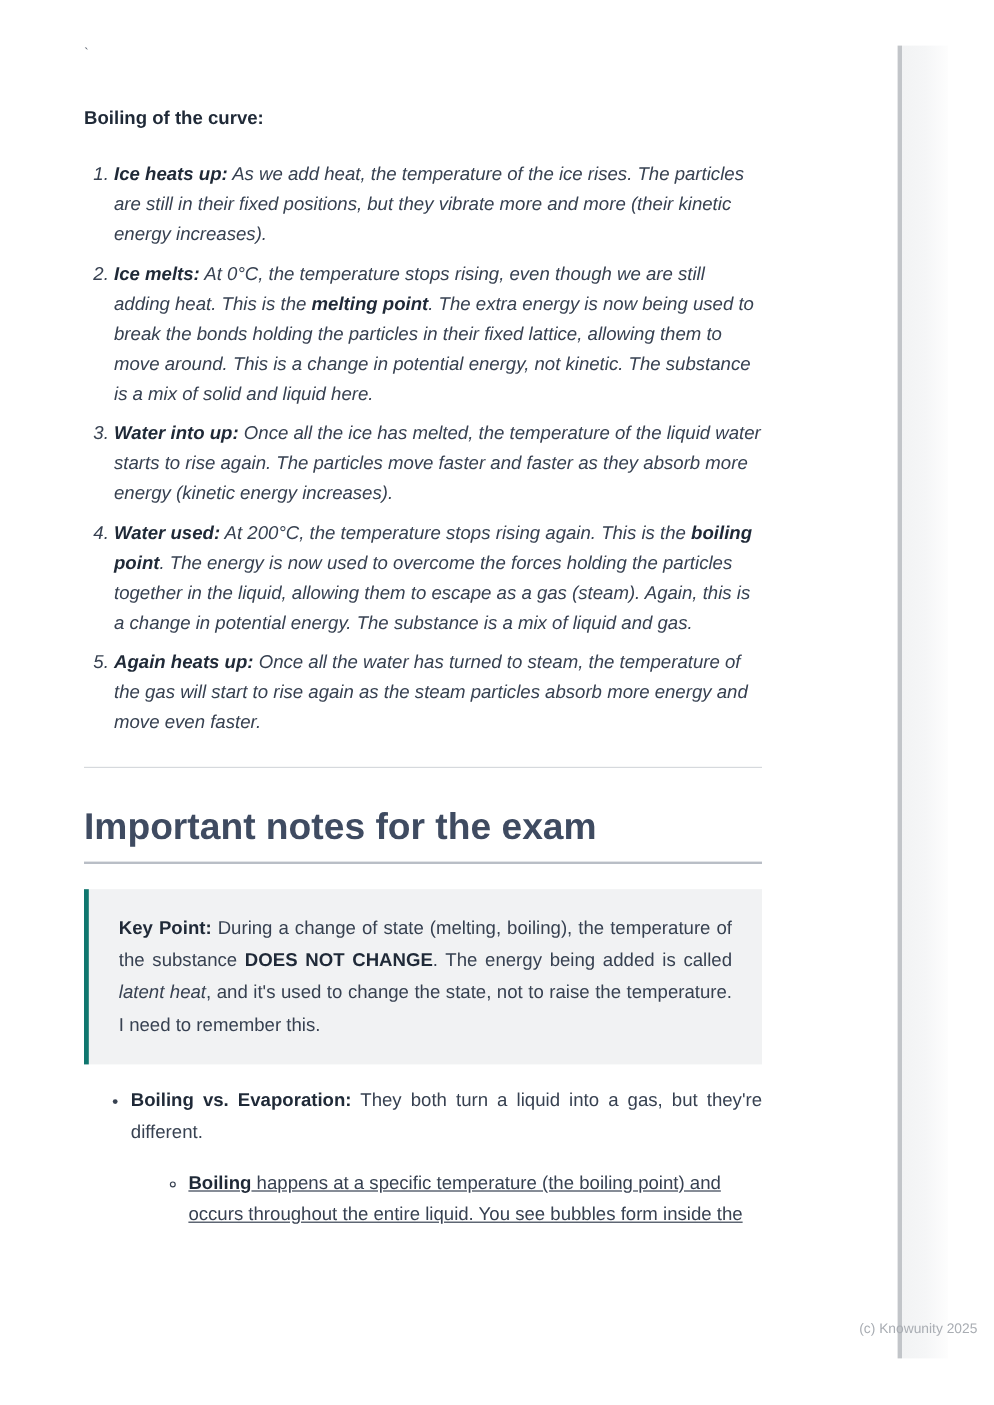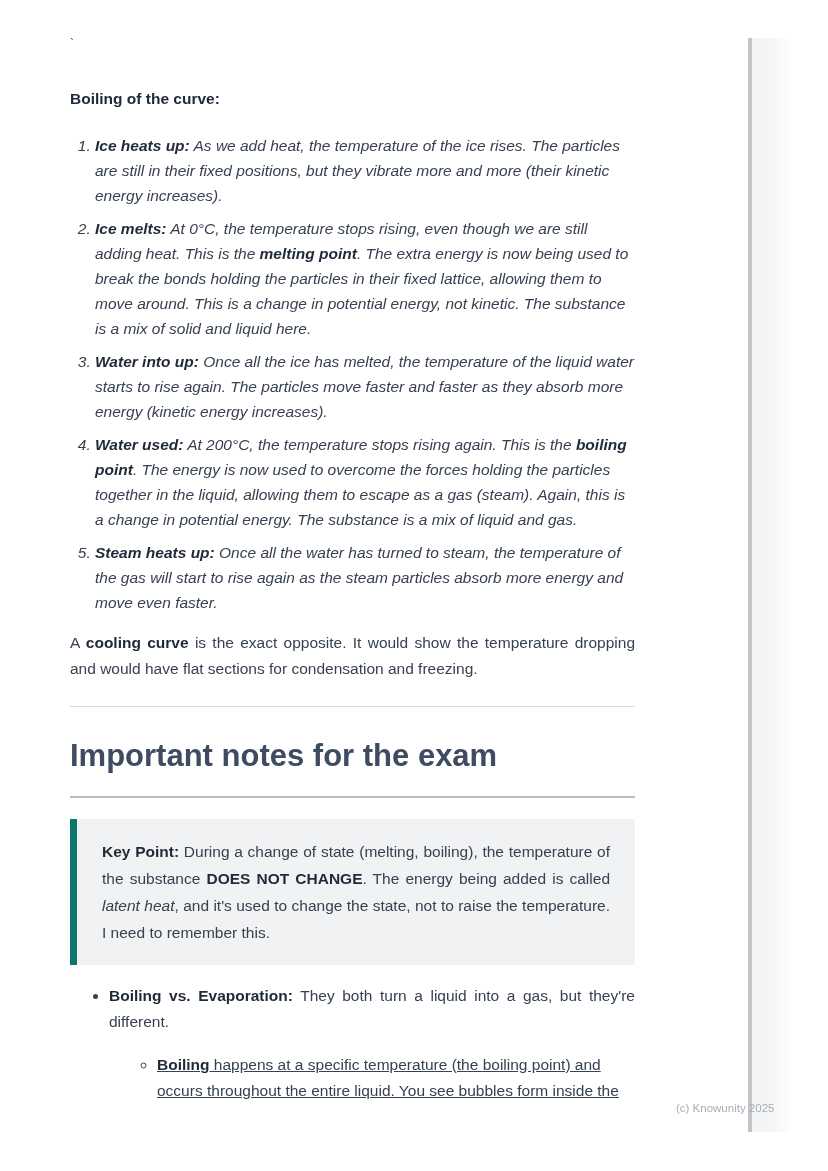--- a/index.html
+++ b/index.html
@@ -54,27 +54,27 @@
     border: none;
     border-top: 1px solid #d6d9dd;
     margin: 24px 0 0 0;
   }
   h1.exam-title {
     margin: 30px 0 0 0;
     font-size: 31px;
     line-height: 38px;
     font-weight: bold;
     color: #3f4b61;
-    padding-bottom: 21px;
+    padding-bottom: 10px;
     border-bottom: 2px solid #b9bec6;
   }
   .callout {
     margin-top: 21px;
     background: #f1f2f3;
-    border-left: 7px solid #0f766e;
+    border-left: 4px solid #0f766e;
     padding: 19px 25px 19px 25px;
     box-sizing: border-box;
   }
   .callout p {
     margin: 0;
     text-align: justify;
     line-height: 27px;
   }
   ul.notes-list {
     margin: 18px 0 0 0;
@@ -94,21 +94,21 @@
   }
   ul.sub-list > li {
     text-align: left;
     line-height: 26px;
   }
   .b { font-weight: bold; color: #1f2937; }
   .i { font-style: italic; }
   .watermark {
     position: absolute;
     top: 1102px;
-    left: 676px;
+    left: 716px;
     font-size: 11.5px;
     color: #a9adb3;
     white-space: nowrap;
   }
   .scroll-strip {
     position: absolute;
     left: 748px;
     top: 38px;
     width: 42px;
     height: 1094px;
@@ -124,24 +124,23 @@
 
     <div class="stray">`</div>
 
     <p class="section-heading">Boiling of the curve:</p>
 
     <ol class="analysis-list">
       <li><span class="b">Ice heats up:</span><span> As we add heat, the temperature of the ice rises. The particles are still in their fixed positions, but they vibrate more and more (their kinetic energy increases).</span></li>
       <li><span class="b">Ice melts:</span><span> At 0°C, the temperature stops rising, even though we are still adding heat. This is the </span><span class="b">melting point</span><span>. The extra energy is now being used to break the bonds holding the particles in their fixed lattice, allowing them to move around. This is a change in potential energy, not kinetic. The substance is a mix of solid and liquid here.</span></li>
       <li><span class="b">Water into up:</span><span> Once all the ice has melted, the temperature of the liquid water starts to rise again. The particles move faster and faster as they absorb more energy (kinetic energy increases).</span></li>
       <li><span class="b">Water used:</span><span> At 200°C, the temperature stops rising again. This is the </span><span class="b">boiling point</span><span>. The energy is now used to overcome the forces holding the particles together in the liquid, allowing them to escape as a gas (steam). Again, this is a change in potential energy. The substance is a mix of liquid and gas.</span></li>
-      <li><span class="b">Steam heats up:</span><span> Once all the water has turned to steam, the temperature of the gas will start to rise again as the steam particles absorb more energy and move even faster.</span></li>
+      <li><span class="b">Again heats up:</span><span> Once all the water has turned to steam, the temperature of the gas will start to rise again as the steam particles absorb more energy and move even faster.</span></li>
     </ol>
 
-    <p class="closing-para"><span>A </span><span class="b">cooling curve</span><span> is the exact opposite. It would show the temperature dropping and would have flat sections for condensation and freezing.</span></p>
 
     <hr class="divider">
 
     <h1 class="exam-title">Important notes for the exam</h1>
 
     <div class="callout">
       <p><span class="b">Key Point:</span><span> During a change of state (melting, boiling), the temperature of the substance </span><span class="b">DOES NOT CHANGE</span><span>. The energy being added is called </span><span class="i">latent heat</span><span>, and it's used to change the state, not to raise the temperature. I need to remember this.</span></p>
     </div>
 
     <ul class="notes-list">

